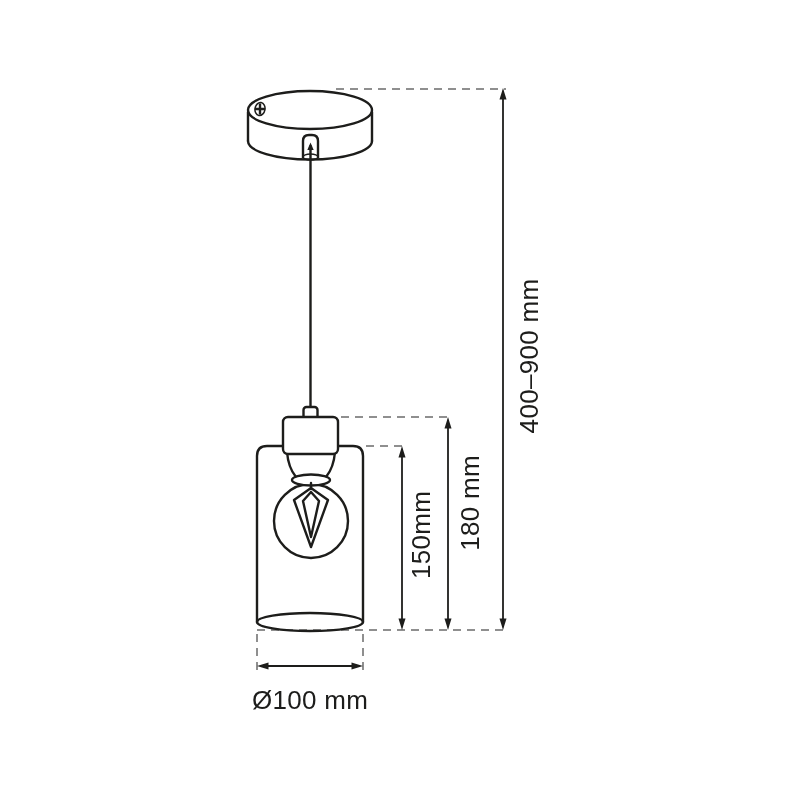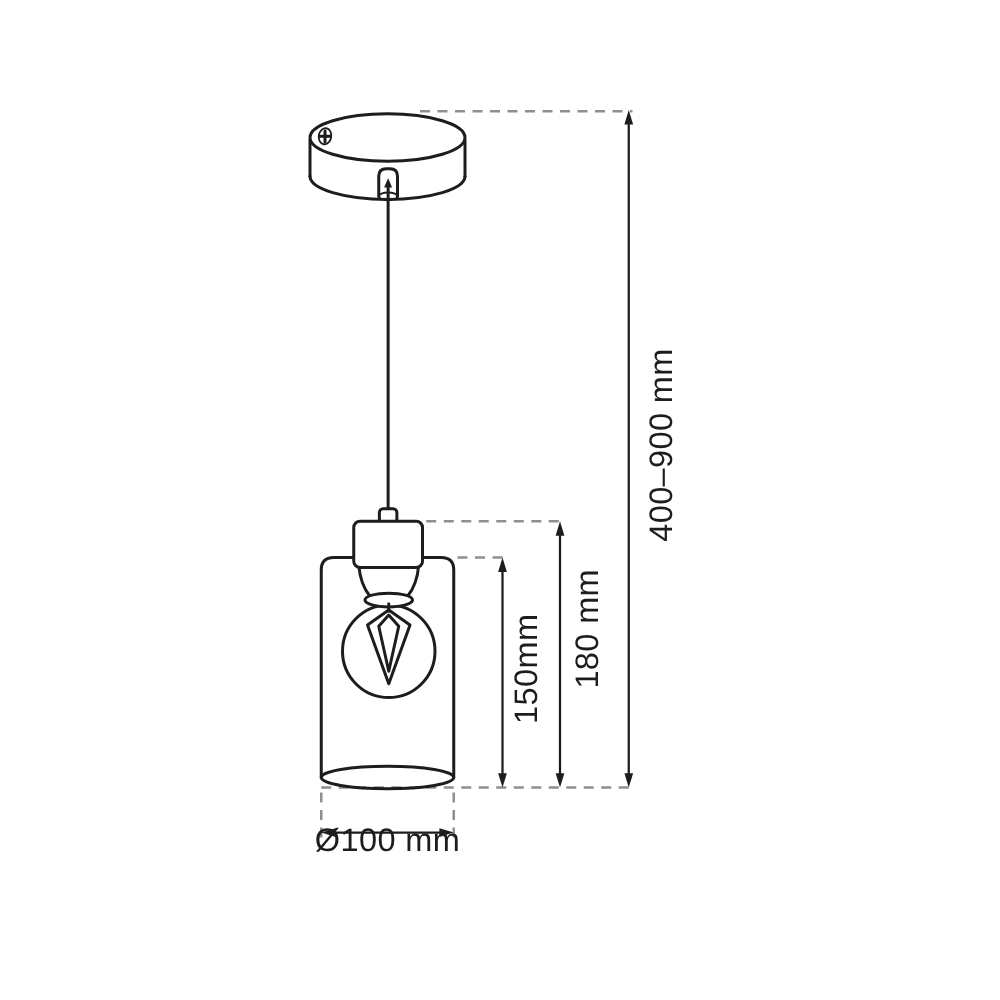--- a/index.html
+++ b/index.html
@@ -119,15 +119,15 @@
     <g>
       <line class="dim" x1="264" y1="666" x2="356" y2="666"></line>
       <path class="arr" d="M257 666 l11.5 -3.5 v7 z"></path>
       <path class="arr" d="M363 666 l-11.5 -3.5 v7 z"></path>
     </g>
   </svg>
 
   <div class="dim-label vertical" style="left:529px; top:356px;">400–900 mm</div>
   <div class="dim-label vertical" style="left:470px; top:503px;">180 mm</div>
   <div class="dim-label vertical" style="left:421px; top:535px;">150mm</div>
-  <div class="dim-label" style="left:310px; top:672px;">Ø100 mm</div>
+  <div class="dim-label" style="left:310px; top:700px;">Ø100 mm</div>
 
 </div>
 
 </body></html>

